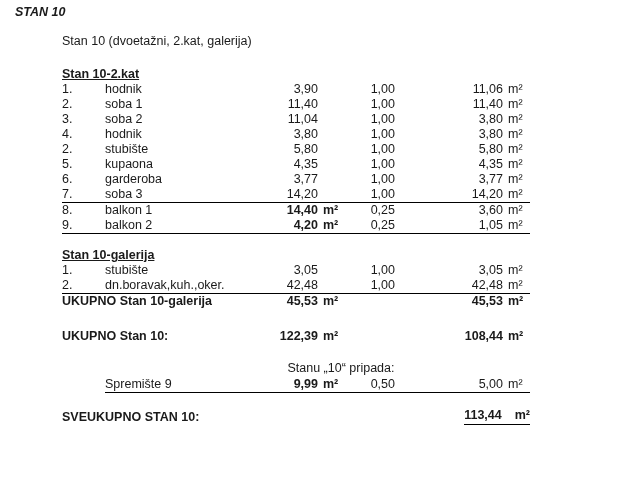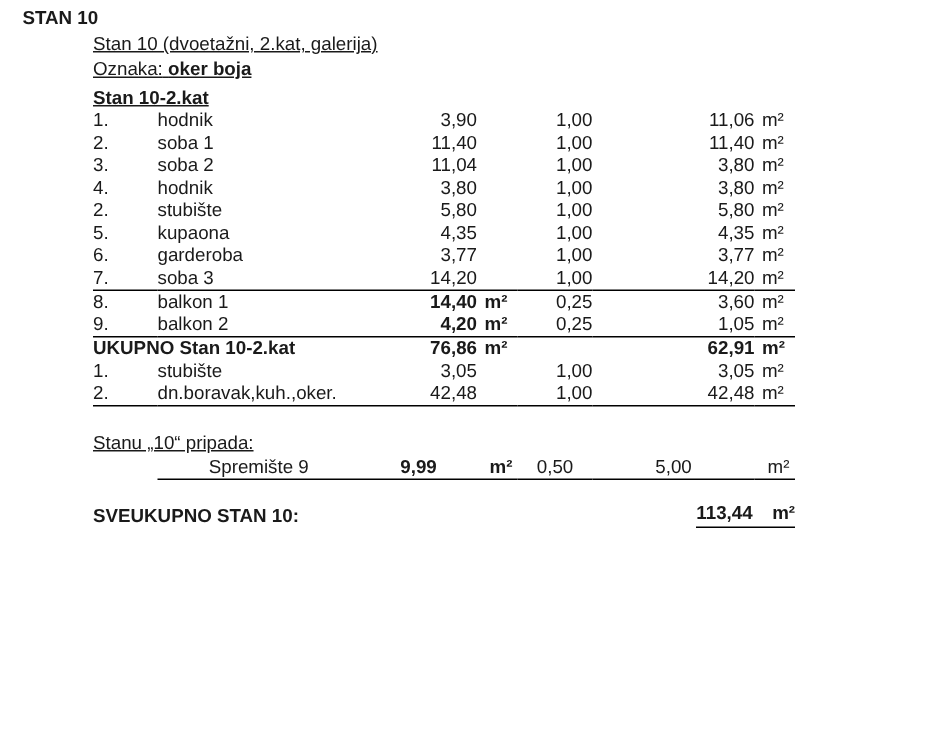--- a/index.html
+++ b/index.html
@@ -2,50 +2,46 @@
 <html><head>
 <meta charset="utf-8">
 <style>
   html,body{margin:0;padding:0;}
   body{
     width:620px;height:491px;overflow:hidden;
     background:#ffffff;color:#1a1a1a;
     font-family:"Liberation Sans",sans-serif;
     font-size:12.5px;
   }
-  .doc-title{margin:4px 0 0 15px;font-weight:bold;line-height:17px;}
+  .doc-title{margin:4px 0 12px 15px;font-weight:bold;line-height:17px;font-style:italic;}
   .content{margin-left:62px;}
-  .hdr-line{line-height:17px;white-space:nowrap;text-decoration:underline;}
-  .sec-heading{font-weight:bold;text-decoration:underline;line-height:16px;margin-top:2px;white-space:nowrap;}
+  .hdr-line{line-height:17px;white-space:nowrap;}
+  .sec-heading{font-weight:bold;text-decoration:underline;line-height:16px;margin-top:16px;white-space:nowrap;}
   .b{font-weight:bold;}
   table{border-collapse:collapse;table-layout:fixed;width:468px;}
   td{padding:0;line-height:15px;height:15px;white-space:nowrap;overflow:visible;vertical-align:bottom;}
   col.c-num{width:43px;} col.c-name{width:135px;} col.c-v1{width:78px;}
   col.c-u1{width:27px;}  col.c-coef{width:50px;} col.c-v2{width:108px;} col.c-u2{width:27px;}
   .r{text-align:right;margin-top:32px;}
   .u{padding-left:5px;}
   tr.rule td{border-bottom:1.6px solid #000;}
-  tr.rule-name td{border-bottom:1.6px solid #000;text-align:center;}
+  tr.rule-name td{border-bottom:1.6px solid #000;}
   tr.rule-name td:first-child{border-bottom:none;} 
-  .mt14{margin-top:13px;} .mt20{margin-top:20px;} .mt17{margin-top:16px;} .mt15{margin-top:15px;}
+  .mt14{margin-top:13px;} .mt20{margin-top:20px;} .mt17{margin-top:16px;text-align:center;} .mt15{margin-top:15px;}
   .final-val{display:inline-block;border-bottom:1.6px solid #000;padding-bottom:1px;}
   .final-gap{display:inline-block;width:13px;}
 </style>
 </head>
 <body>
 
 <div class="doc-title">STAN 10</div>
 
 <div class="content">
 
   <div class="hdr-line">Stan 10 (dvoetažni, 2.kat, galerija)</div>
-  <div class="hdr-line">
-    <span>Oznaka:</span>
-    <span class="b">oker boja</span>
-  </div>
 
   <div class="sec-heading">Stan 10-2.kat</div>
 
   <table>
     <colgroup>
         <col class="c-num">
         <col class="c-name">
         <col class="c-v1">
         <col class="c-u1">
         <col class="c-coef">
@@ -136,31 +132,24 @@
     </tr>
     <tr class="rule">
       <td>9.</td>
       <td>balkon 2</td>
       <td class="r b">4,20</td>
       <td class="u b">m²</td>
       <td class="r">0,25</td>
       <td class="r">1,05</td>
       <td class="u">m²</td>
     </tr>
-    <tr>
-      <td colspan="2" class="b">UKUPNO Stan 10-2.kat</td>
-      <td class="r b">76,86</td>
-      <td class="u b">m²</td>
-      <td></td>
-      <td class="r b">62,91</td>
-      <td class="u b">m²</td>
-    </tr>
-  </tbody>
-    </table>
-
+  </tbody>
+    </table>
+
+  <div class="sec-heading mt14">Stan 10-galerija</div>
 
   <table>
     <colgroup>
         <col class="c-num">
         <col class="c-name">
         <col class="c-v1">
         <col class="c-u1">
         <col class="c-coef">
         <col class="c-v2">
         <col class="c-u2">
@@ -177,23 +166,52 @@
     </tr>
     <tr class="rule">
       <td>2.</td>
       <td>dn.boravak,kuh.,oker.</td>
       <td class="r">42,48</td>
       <td class="u"></td>
       <td class="r">1,00</td>
       <td class="r">42,48</td>
       <td class="u">m²</td>
     </tr>
-  </tbody>
-    </table>
-
+    <tr>
+      <td colspan="2" class="b">UKUPNO Stan 10-galerija</td>
+      <td class="r b">45,53</td>
+      <td class="u b">m²</td>
+      <td></td>
+      <td class="r b">45,53</td>
+      <td class="u b">m²</td>
+    </tr>
+  </tbody>
+    </table>
+
+  <table class="mt20">
+    <colgroup>
+        <col class="c-num">
+        <col class="c-name">
+        <col class="c-v1">
+        <col class="c-u1">
+        <col class="c-coef">
+        <col class="c-v2">
+        <col class="c-u2">
+      </colgroup>
+    <tbody>
+        <tr>
+      <td colspan="2" class="b">UKUPNO Stan 10:</td>
+      <td class="r b">122,39</td>
+      <td class="u b">m²</td>
+      <td></td>
+      <td class="r b">108,44</td>
+      <td class="u b">m²</td>
+    </tr>
+  </tbody>
+    </table>
 
   <div class="hdr-line mt17">Stanu „10“ pripada:</div>
 
   <table>
     <colgroup>
         <col class="c-num">
         <col class="c-name">
         <col class="c-v1">
         <col class="c-u1">
         <col class="c-coef">

